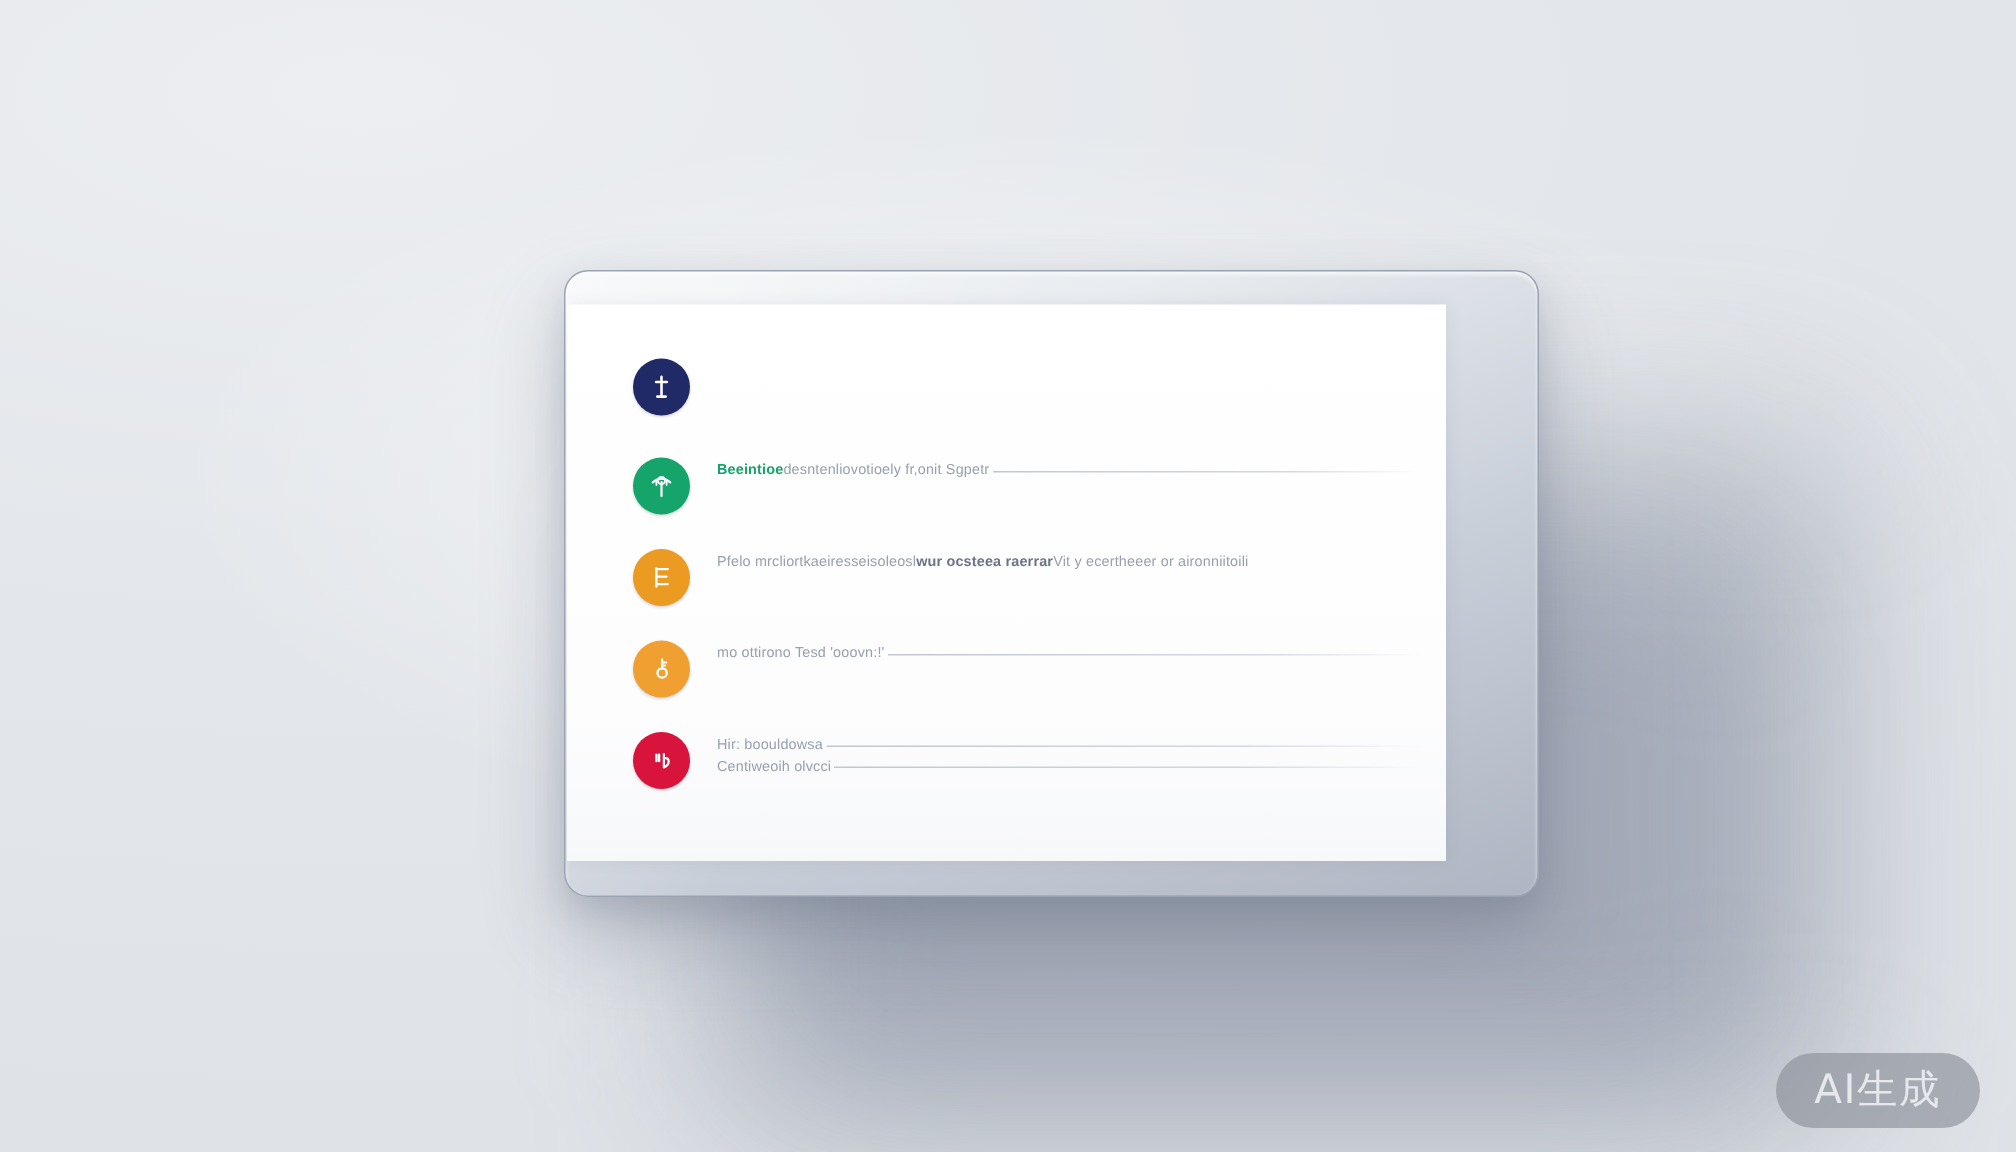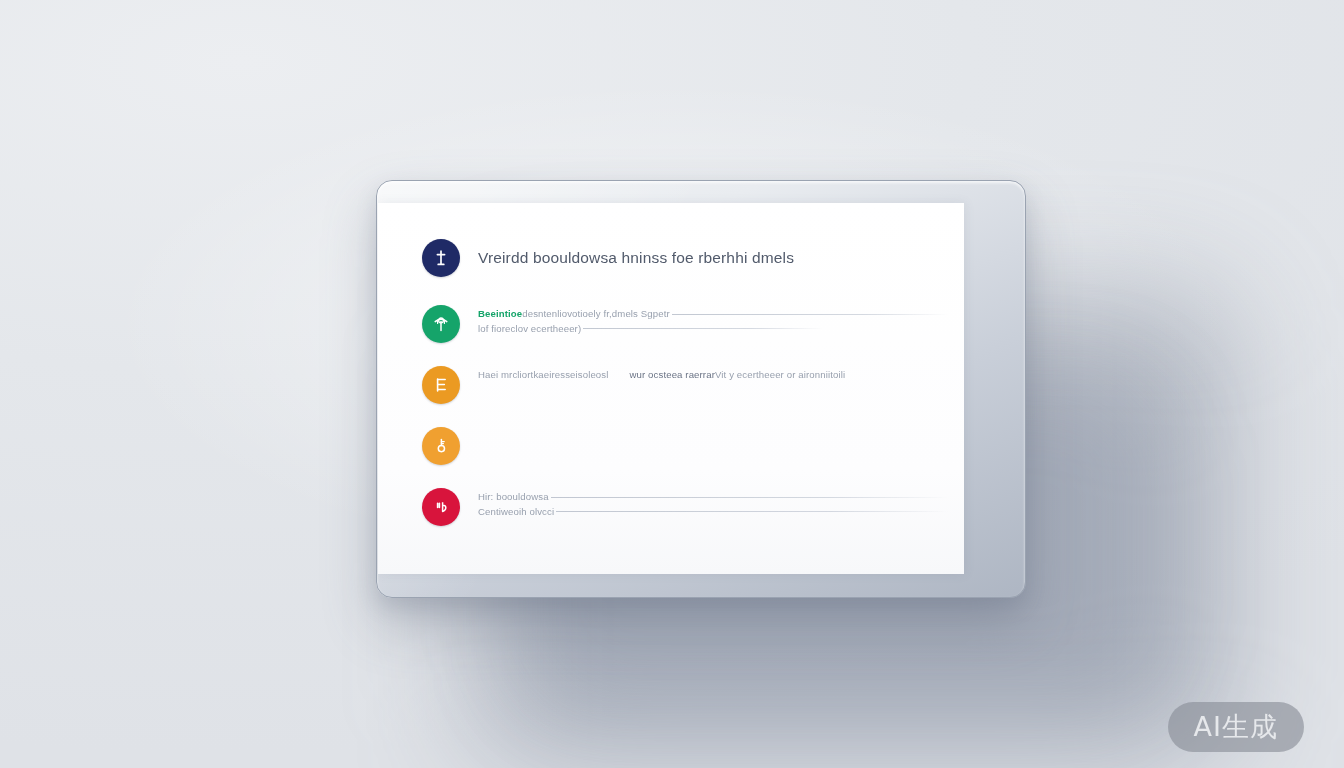--- a/index.html
+++ b/index.html
@@ -145,34 +145,34 @@
     line-height: 14.5px;
     color: #98a0ae;
     letter-spacing: 0.12px;
     white-space: nowrap;
     overflow: hidden;
     filter: blur(0.5px);
     display: flex;
     align-items: center;
   }
   .line .seg { flex: 0 0 auto; }
-  .line .seg.bold { font-weight: 400; color: #6b7486; margin-left: 21px; }
+  .line .seg.bold { font-weight: 700; color: #6b7486; }
   .line .seg.accent { font-weight: 700; }
   .line .rule {
     flex: 1 1 auto;
     height: 1px;
     margin-left: 2px;
     background: linear-gradient(90deg, rgba(168,176,190,0.70) 0%, rgba(178,186,200,0.55) 70%, rgba(190,198,212,0.0) 100%);
   }
   .line .rule.short { max-width: 240px; }
 
   
   #watermark {
     position: absolute;
-    right: 40px;
+    right: 24px;
     bottom: 16px;
     background: rgba(136,141,150,0.62);
     border-radius: 26px;
     padding: 9px 26px;
     display: flex;
     align-items: flex-end;
     justify-content: center;
   }
   #watermark-label {
     color: #e6e8eb;
@@ -196,73 +196,70 @@
 
   <div id="screen">
     <div id="card-body">
 
       <div class="row" id="header-row">
         <div class="icon-badge" style="background:#1f2a66;">
           <svg width="20" height="20" viewBox="0 0 20 20" aria-hidden="true">
             <path d="M10 3.2 L10 16.4 M6.4 6.6 L13.6 6.6 M7.2 16.4 L12.8 16.4" stroke="#ffffff" stroke-width="1.7" stroke-linecap="round" fill="none"></path>
           </svg>
         </div>
-        <div class="row-text">
-          <div id="header-title">Vreirdd boouldowsa hninss foe rberhhi dmels</div>
-        </div>
       </div>
 
       <div class="row body-row">
         <div class="icon-badge" style="background:#15a46a;">
           <svg width="20" height="20" viewBox="0 0 20 20" aria-hidden="true">
             <path d="M4.2 7.6 Q10 2.6 15.8 7.6" stroke="#ffffff" stroke-width="1.5" fill="none" stroke-linecap="round"></path>
             <circle cx="10" cy="6.4" r="2.4" stroke="#ffffff" stroke-width="1.3" fill="none"></circle>
             <path d="M10 7.4 L10 16.6" stroke="#ffffff" stroke-width="1.5" stroke-linecap="round"></path>
             <path d="M6.6 7.2 L6.6 9.4 M13.4 7.2 L13.4 9.4" stroke="#ffffff" stroke-width="1.2" stroke-linecap="round"></path>
           </svg>
         </div>
         <div class="row-text">
           <div class="line">
             <span class="seg accent" style="color:#15a46a;">Beeintioe</span>
-            <span class="seg"> desntenliovotioely fr,dmels Sgpetr</span>
-            <span class="rule"></span>
-          </div>
-          <div class="line">
-            <span class="seg">lof fioreclov ecertheeer)</span>
-            <span class="rule short"></span>
+            <span class="seg"> desntenliovotioely fr,onit Sgpetr</span>
+            <span class="rule"></span>
           </div>
         </div>
       </div>
 
       <div class="row body-row">
         <div class="icon-badge" style="background:#eb9a22;">
           <svg width="20" height="20" viewBox="0 0 20 20" aria-hidden="true">
             <path d="M6.6 4 L6.6 16" stroke="#ffffff" stroke-width="1.6" stroke-linecap="round"></path>
             <path d="M6.6 4.4 L14.2 4.4 M6.6 9.4 L13.4 9.4 M6.6 14.4 L14.2 14.4" stroke="#ffffff" stroke-width="1.5" stroke-linecap="round"></path>
           </svg>
         </div>
         <div class="row-text">
           <div class="line">
-            <span class="seg">Haei mrcliortkaeiresseisoleosl </span>
+            <span class="seg">Pfelo mrcliortkaeiresseisoleosl </span>
             <span class="seg bold">wur ocsteea raerrar</span>
             <span class="seg"> Vit y ecertheeer or aironniitoili</span>
 
           </div>
         </div>
       </div>
 
       <div class="row body-row">
         <div class="icon-badge" style="background:#f0a030;">
           <svg width="20" height="20" viewBox="0 0 20 20" aria-hidden="true">
             <circle cx="10.4" cy="12.6" r="3.1" stroke="#ffffff" stroke-width="1.5" fill="none"></circle>
             <path d="M10.4 9.5 L10.4 3.6" stroke="#ffffff" stroke-width="1.5" stroke-linecap="round"></path>
             <path d="M10.4 5.6 L13.2 5.6 M10.4 7.6 L12.4 7.6" stroke="#ffffff" stroke-width="1.3" stroke-linecap="round"></path>
           </svg>
         </div>
         <div class="row-text">
+          <div class="line">
+            <span class="seg">mo ottirono Tesd 'ooovn:!'</span>
+            <span class="rule"></span>
+          </div>
         </div>
       </div>
 
       <div class="row body-row">
         <div class="icon-badge" style="background:#d8143c;">
           <svg width="20" height="20" viewBox="0 0 20 20" aria-hidden="true">
             <path d="M6.6 6.2 L6.6 10.4 M8.4 6.2 L8.4 10.4" stroke="#ffffff" stroke-width="1.6" stroke-linecap="round"></path>
             <path d="M11.6 5.2 L11.6 14.6 Q14.8 13.4 14.8 10.4 Q14.8 8.2 11.6 8.2" stroke="#ffffff" stroke-width="1.5" fill="none" stroke-linejoin="round"></path>
           </svg>
         </div>

